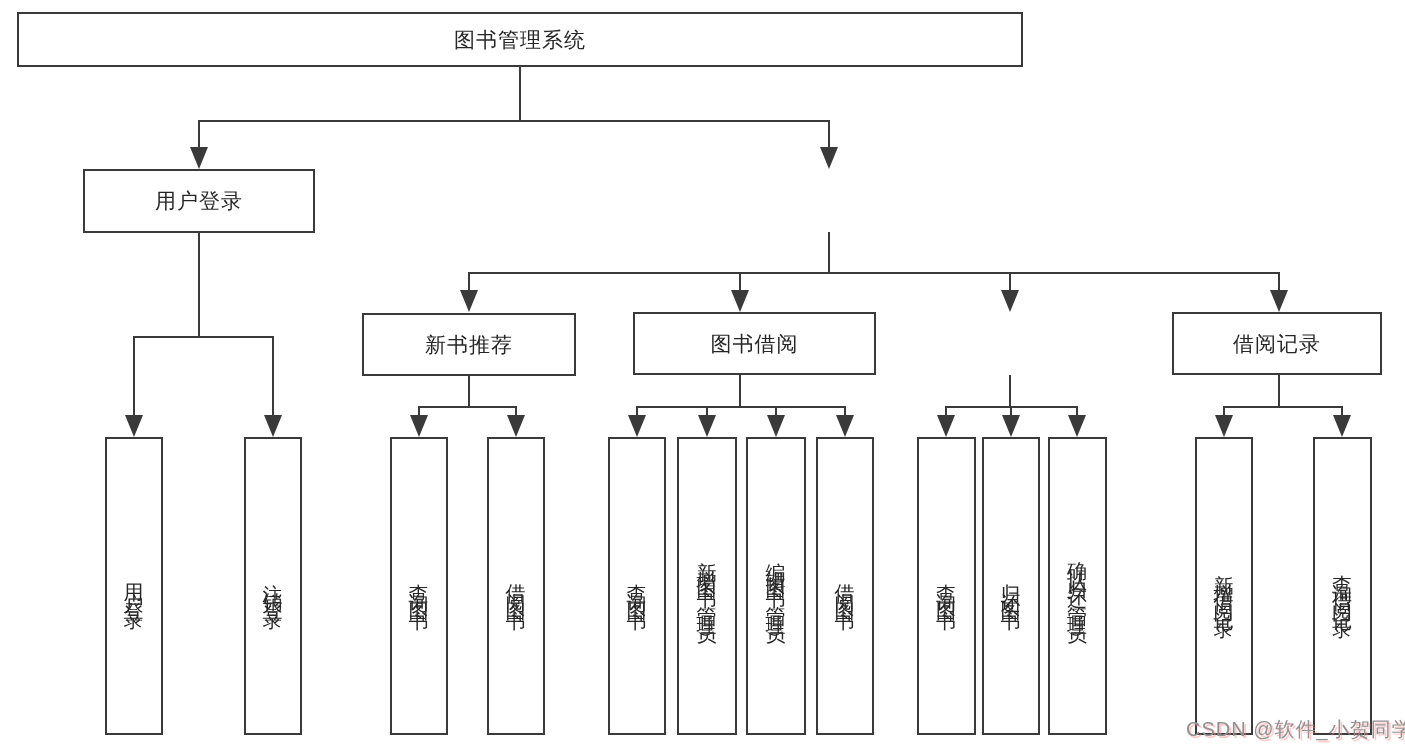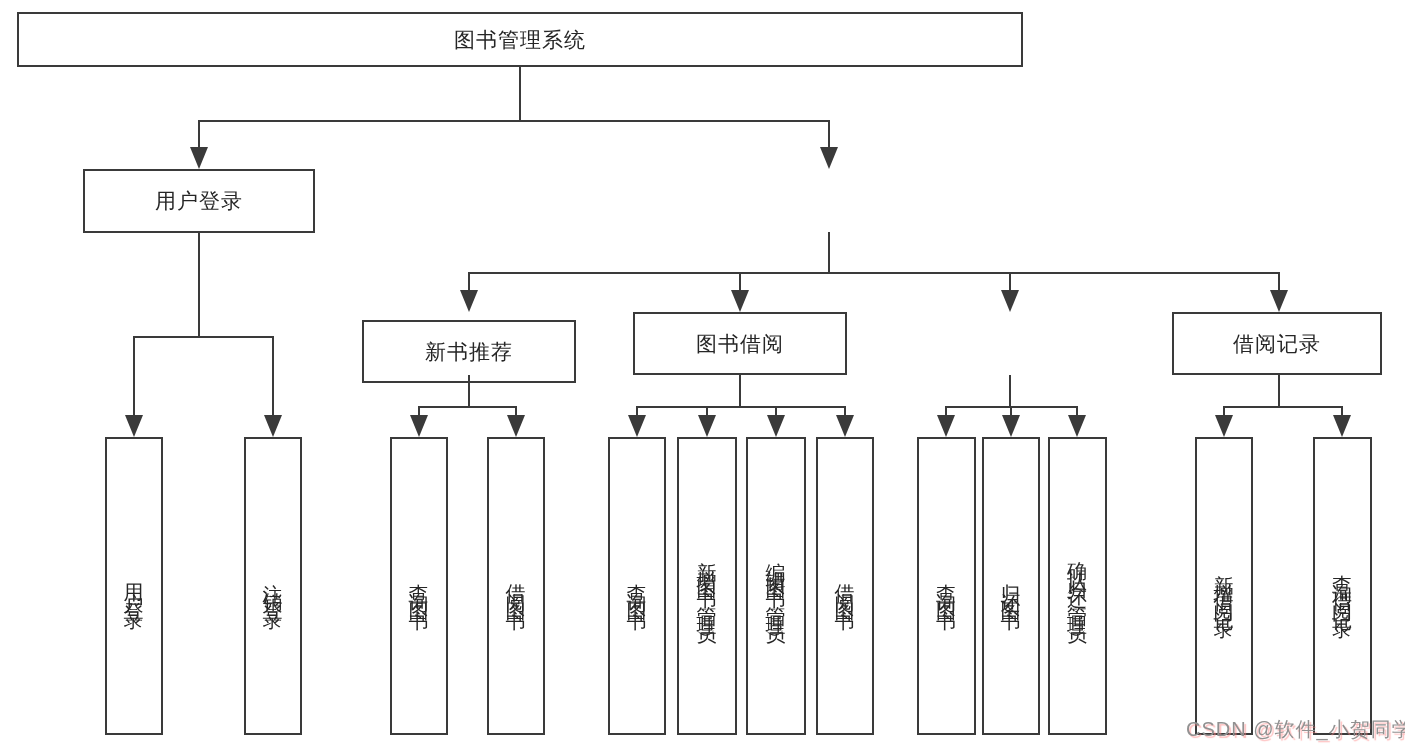--- a/index.html
+++ b/index.html
@@ -60,25 +60,25 @@
 
   <div class="node" style="left:17px;top:12px;width:1006px;height:55px;">
     <span>图书管理系统</span>
   </div>
 
   <div class="node" style="left:83px;top:169px;width:232px;height:64px;">
     <span>用户登录</span>
   </div>
 
 
-  <div class="node" style="left:362px;top:320px;width:214px;height:63px;">
+  <div class="node" style="left:362px;top:313px;width:214px;height:63px;">
     <span>新书推荐</span>
   </div>
 
-  <div class="node" style="left:633px;top:312px;width:214px;height:63px;">
+  <div class="node" style="left:633px;top:312px;width:243px;height:63px;">
     <span>图书借阅</span>
   </div>
 
 
   <div class="node" style="left:1172px;top:312px;width:210px;height:63px;">
     <span>借阅记录</span>
   </div>
 
   <div class="vnode" style="left:105px;top:437px;width:58px;height:298px;">
     <span>用户登录</span>

